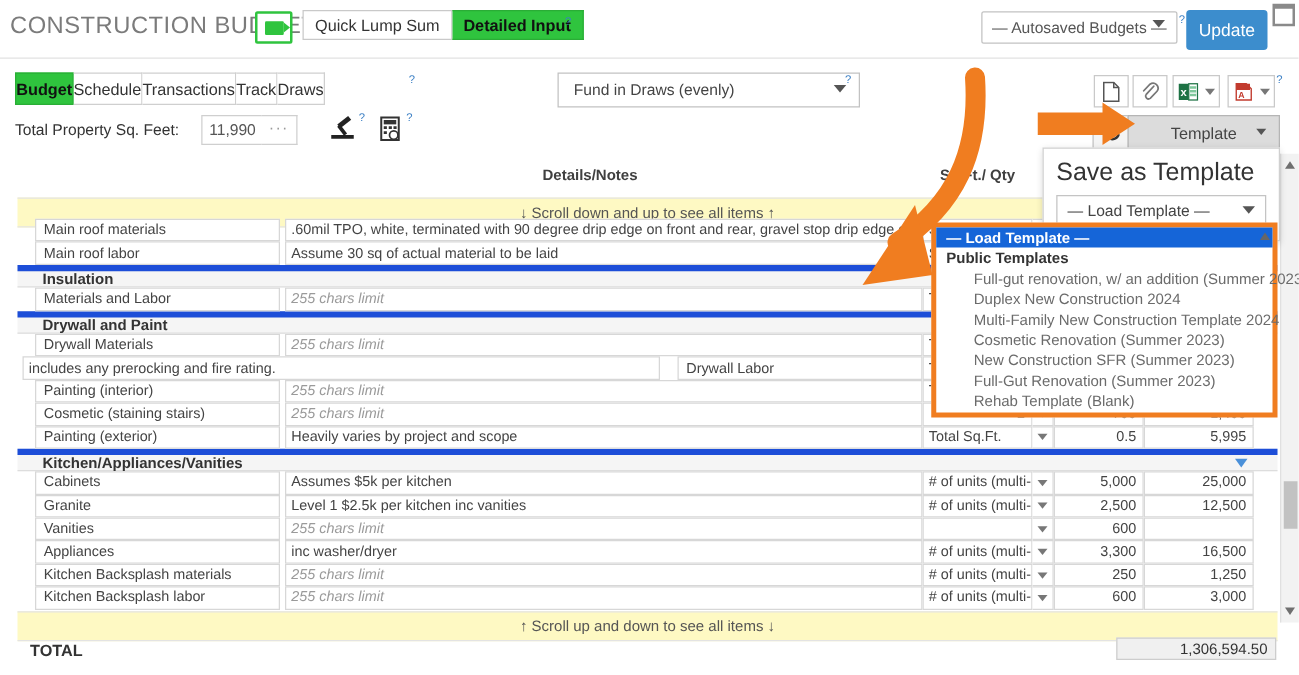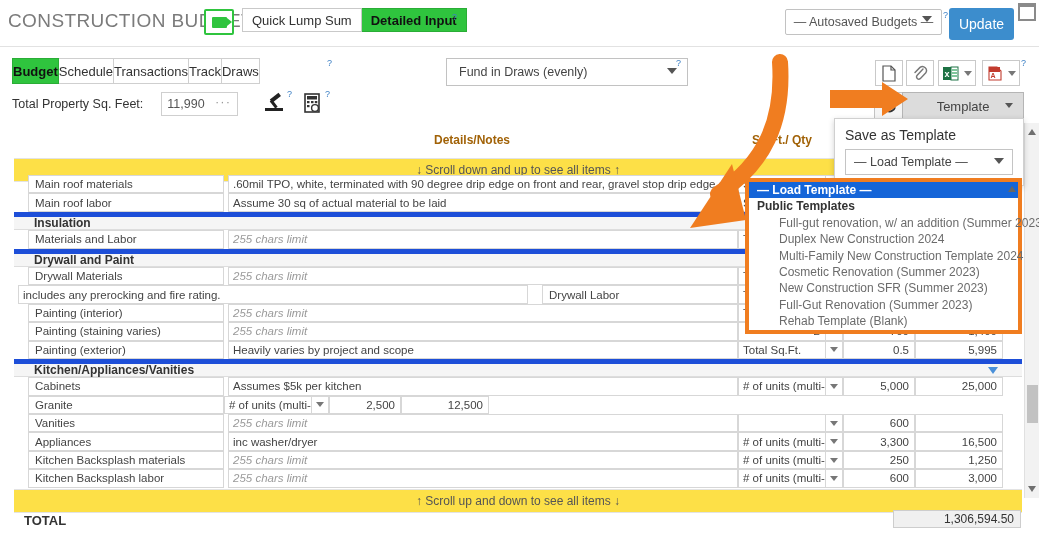--- a/index.html
+++ b/index.html
@@ -65,22 +65,22 @@
 
   .refresh-btn{position:absolute;left:874px;top:92px;width:28px;height:26px;border:1px solid #c3c3c3;
     background:#f4f4f4;display:flex;align-items:center;justify-content:center;cursor:pointer;}
   .template-btn{position:absolute;left:902px;top:92px;width:120px;height:26px;border:1px solid #b5b5b5;
     background:#dcdcdc;display:flex;align-items:center;justify-content:center;font-size:13px;color:#444;
     cursor:pointer;}
   .template-btn .cc{position:absolute;right:10px;top:10px;width:0;height:0;
     border-left:4px solid transparent;border-right:4px solid transparent;border-top:5px solid #555;}
 
   
-  .col-hdr{position:absolute;font-size:12px;font-weight:700;color:#a16207;}
-  .scrollnote{position:absolute;left:14px;width:1008px;height:22px;background:#fde047;
+  .col-hdr{position:absolute;font-size:12px;font-weight:700;color:#404040;}
+  .scrollnote{position:absolute;left:14px;width:1008px;height:22px;background:#fef9c3;
     border-top:1px solid #e3e3e3;border-bottom:1px solid #e3e3e3;
     display:flex;align-items:center;justify-content:center;font-size:12px;color:#555;}
 
   
   .grid{position:absolute;left:14px;top:175px;width:1008px;}
   .row{display:flex;height:18.4px;align-items:stretch;}
   .cell{border:1px solid #d7d7d7;background:#fff;box-sizing:border-box;
     display:flex;align-items:center;font-size:11.5px;color:#444;overflow:hidden;white-space:nowrap;}
   .c-name{width:196px;margin-left:14px;padding-left:6px;}
   .c-notes{width:510px;margin-left:4px;padding-left:4px;}
@@ -109,21 +109,21 @@
   .vscroll .thumb{position:absolute;left:2px;top:262px;width:11px;height:38px;background:#c2c2c2;cursor:pointer;}
   .vscroll .ar{position:absolute;left:3px;width:0;height:0;
     border-left:4px solid transparent;border-right:4px solid transparent;}
   .vscroll .up{top:6px;border-bottom:6px solid #6f6f6f;}
   .vscroll .dn{bottom:6px;border-top:6px solid #6f6f6f;}
 
   
   .popover{position:absolute;left:834px;top:118px;width:190px;background:#fff;
     border:1px solid #d0d0d0;box-shadow:0 2px 6px rgba(0,0,0,.18);padding:8px 10px 10px 10px;
     box-sizing:border-box;}
-  .pop-title{font-size:14px;color:#333;margin-bottom:6px;cursor:pointer;}
+  .pop-title{font-size:20px;color:#333;margin-bottom:6px;cursor:pointer;}
   .pop-select{height:24px;border:1px solid #c4c4c4;background:#fff;display:flex;align-items:center;
     padding:0 8px;font-size:12.5px;color:#444;position:relative;cursor:pointer;}
   .pop-select .chev{position:absolute;right:8px;top:8px;}
 
   .dropdown{position:absolute;left:745px;top:178px;width:277px;background:#fff;
     border:4px solid #f07d20;box-sizing:border-box;}
   .dd-item{font-size:12px;padding:1px 4px 1px 8px;color:#6b6b6b;white-space:nowrap;cursor:pointer;
     line-height:14.4px;}
   .dd-item.sel{background:#1565d8;color:#fff;font-weight:700;}
   .dd-item.grp{color:#333;font-weight:700;padding-left:8px;cursor:default;}
@@ -374,21 +374,21 @@
         </div>
         <div class="cell c-qty">
           <span>2</span>
         </div>
         <div class="cell c-total">
           <span>23,980</span>
         </div>
       </div>
       <div class="row">
         <div class="cell c-name">
-          <span>Painting (staining varies)</span>
+          <span>Cosmetic (staining stairs)</span>
         </div>
         <div class="cell c-notes ph">
           <span>255 chars limit</span>
         </div>
         <div class="cell c-unit" style="justify-content: flex-end; padding-right: 5px;">
           <span>2</span>
         </div>
         <div class="cell c-unitd">
           <span class="tinychev"></span>
         </div>
@@ -439,20 +439,23 @@
         <div class="cell c-qty">
           <span>5,000</span>
         </div>
         <div class="cell c-total">
           <span>25,000</span>
         </div>
       </div>
       <div class="row">
         <div class="cell c-name">
           <span>Granite</span>
+        </div>
+        <div class="cell c-notes">
+          <span>Level 1 $2.5k per kitchen inc vanities</span>
         </div>
         <div class="cell c-unit">
           <span># of units (multi-</span>
         </div>
         <div class="cell c-unitd">
           <span class="tinychev"></span>
         </div>
         <div class="cell c-qty">
           <span>2,500</span>
         </div>

